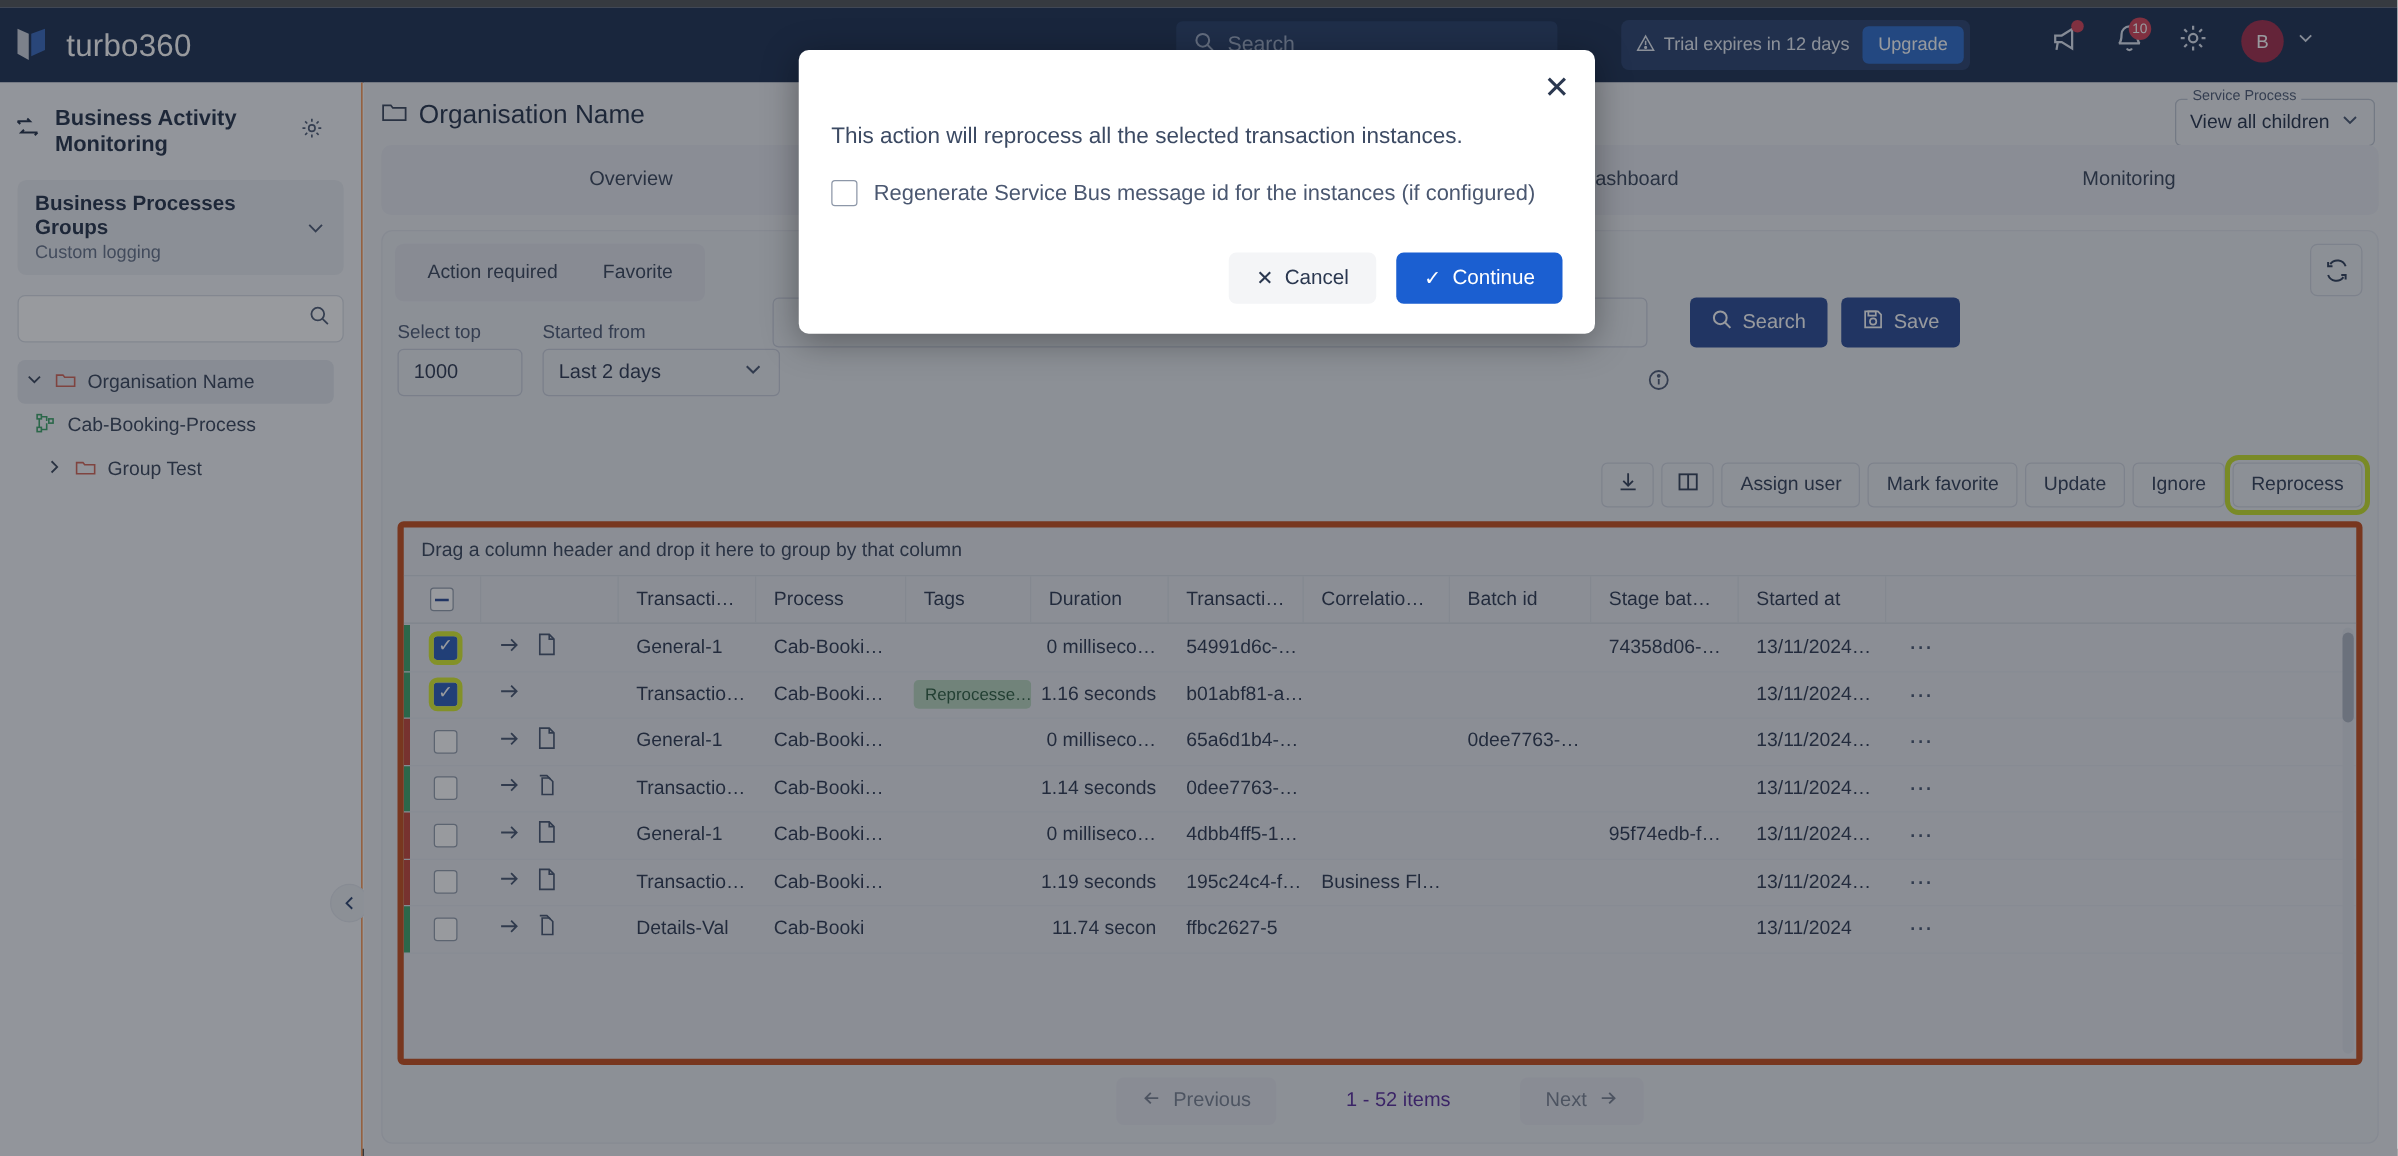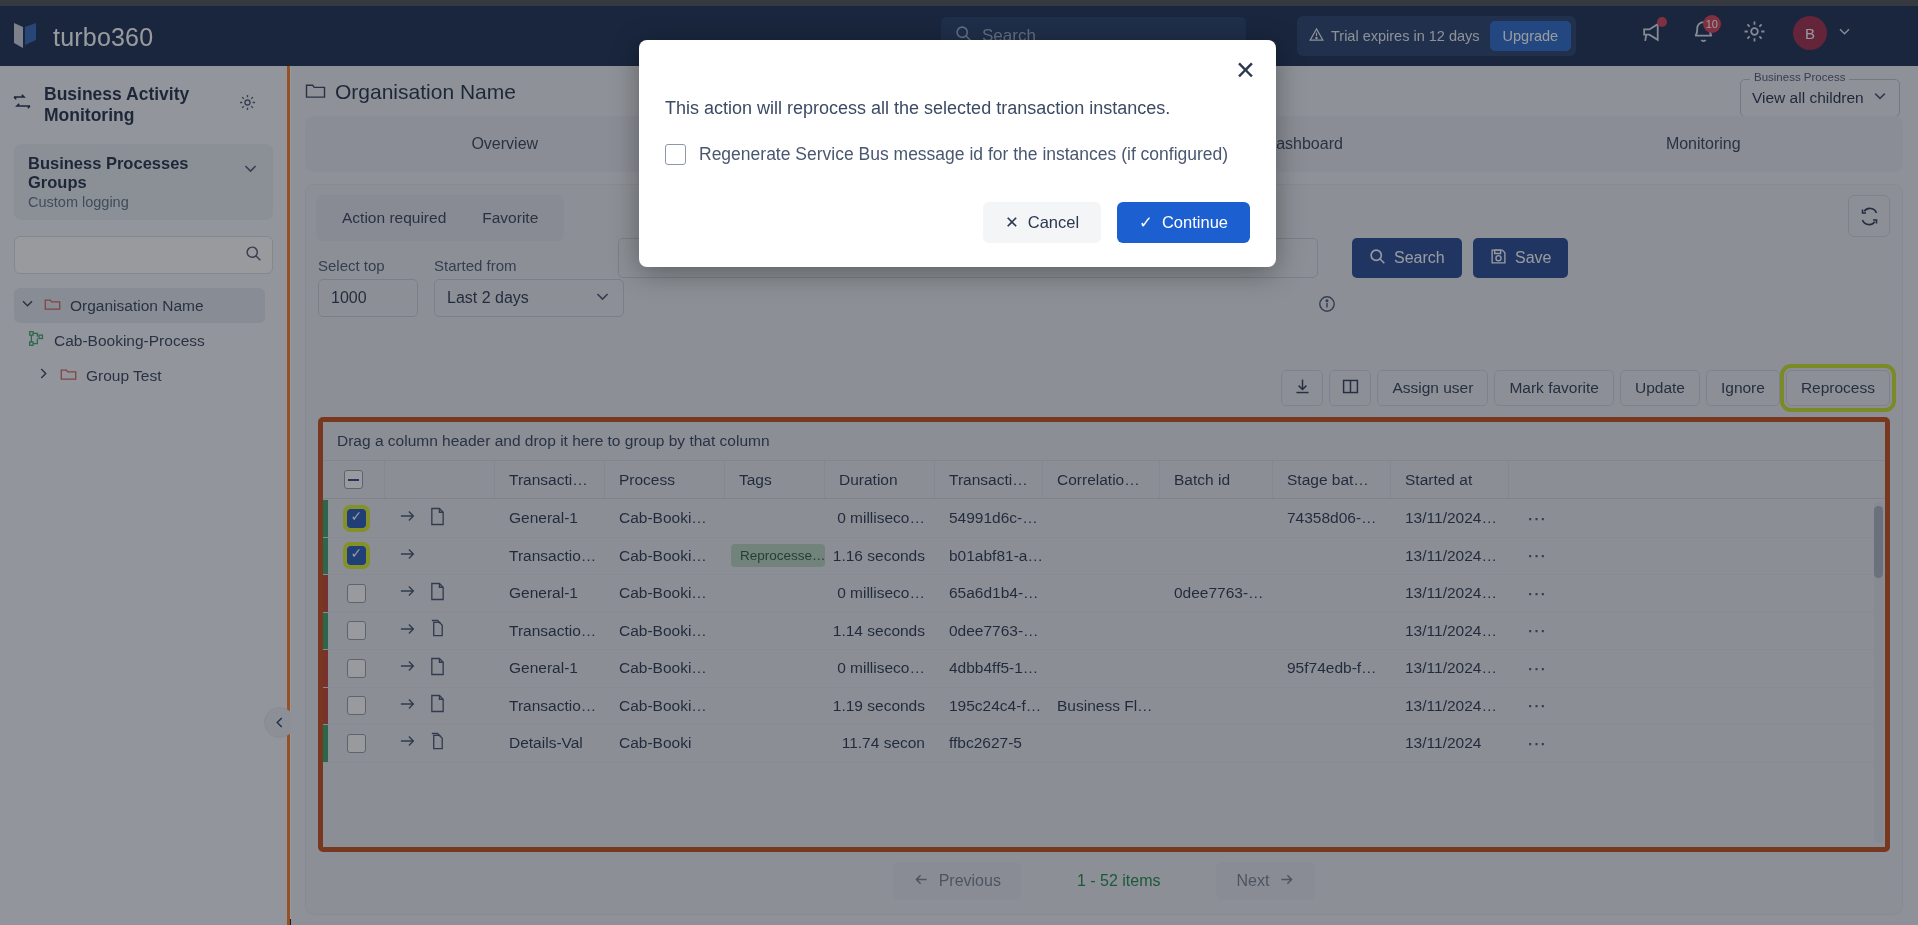--- a/index.html
+++ b/index.html
@@ -49,30 +49,30 @@
     border-radius: 50%; width: 10px; height: 10px;
   }
   .avatar {
     width: 34px; height: 34px; border-radius: 50%; background: #9b1d3e; color: #fff;
     font-size: 15px; display: flex; align-items: center; justify-content: center;
   }
 
   
   .sidebar {
     position: absolute; left: 0; top: 66px; width: 290px; height: 859px;
-    background: #f4f6f9; border-right: 3px solid #f97316;
+    background: #f4f6f9; border-right: 1px solid #f97316;
   }
   .sb-title {
     display: flex; align-items: center; gap: 10px; padding: 18px 14px 14px 10px;
     font-size: 17.5px; color: #15233d; font-weight: bold;
   }
   .sb-title .gear { margin-left: auto; margin-right: 16px; color: #41506b; }
   .sb-group {
     margin: 4px 14px 0 14px; background: #e7eaf0; border-radius: 7px; padding: 10px 14px;
-    display: flex; align-items: flex-start; cursor: pointer;
+    display: flex; align-items: center; cursor: pointer;
   }
   .sb-group-main { flex: 1; }
   .sb-group-title { font-size: 16.5px; color: #15233d; font-weight: bold; }
   .sb-group-sub { font-size: 14.5px; color: #5a6880; margin-top: 2px; }
   .sb-search {
     margin: 16px 14px 0 14px; height: 38px; border: 1px solid #d6dbe4; border-radius: 6px;
     background: #fff; display: flex; align-items: center; justify-content: flex-end; padding-right: 10px;
   }
   .tree { margin-top: 14px; }
   .tree-row {
@@ -205,21 +205,21 @@
   .vthumb { position: absolute; top: 4px; left: 0; width: 9px; height: 72px; background: #a9b1bf; border-radius: 5px; }
 
   .pager {
     position: absolute; left: 12px; right: 12px; bottom: 10px; height: 46px;
     display: flex; align-items: center; justify-content: center; gap: 56px;
   }
   .pg-btn {
     background: #e2e5ec; border: none; border-radius: 6px; height: 38px; padding: 0 20px;
     font-size: 16px; color: #70798b; display: inline-flex; align-items: center; gap: 9px; cursor: pointer;
   }
-  .pg-text { font-size: 16px; color: #15803d; }
+  .pg-text { font-size: 16px; color: #4c1d95; }
 
   
   .overlay {
     position: absolute; left: 0; top: 0; width: 1918px; height: 925px;
     background: rgba(40,44,52,0.48);
   }
   .modal {
     position: absolute; left: 639px; top: 40px; width: 637px;
     background: #fff; border-radius: 8px; box-shadow: 0 6px 28px rgba(0,0,0,.35);
     padding: 22px 26px 24px 26px;
@@ -415,21 +415,21 @@
     <div class="crumb">
       <span>
         <svg width="21" height="18" viewBox="0 0 22 19" fill="none" stroke="#2b3850" stroke-width="1.5">
           <path d="M1.5 4.5h6.5l1.7 2.2H20.5V17H1.5z"></path>
         </svg>
       </span>
       <span>Organisation Name</span>
     </div>
 
     <div class="bp-select">
-      <span class="lbl">Business Process</span>
+      <span class="lbl">Service Process</span>
       <span>View all children</span>
       <span class="chev">
         <svg width="16" height="16" viewBox="0 0 20 20" fill="none" stroke="#3a4a66" stroke-width="1.9">
             <path d="M4 7 L10 13 L16 7"></path>
           </svg>
       </span>
     </div>
 
     <div class="tabbar">
       <div class="tab">Overview</div>

